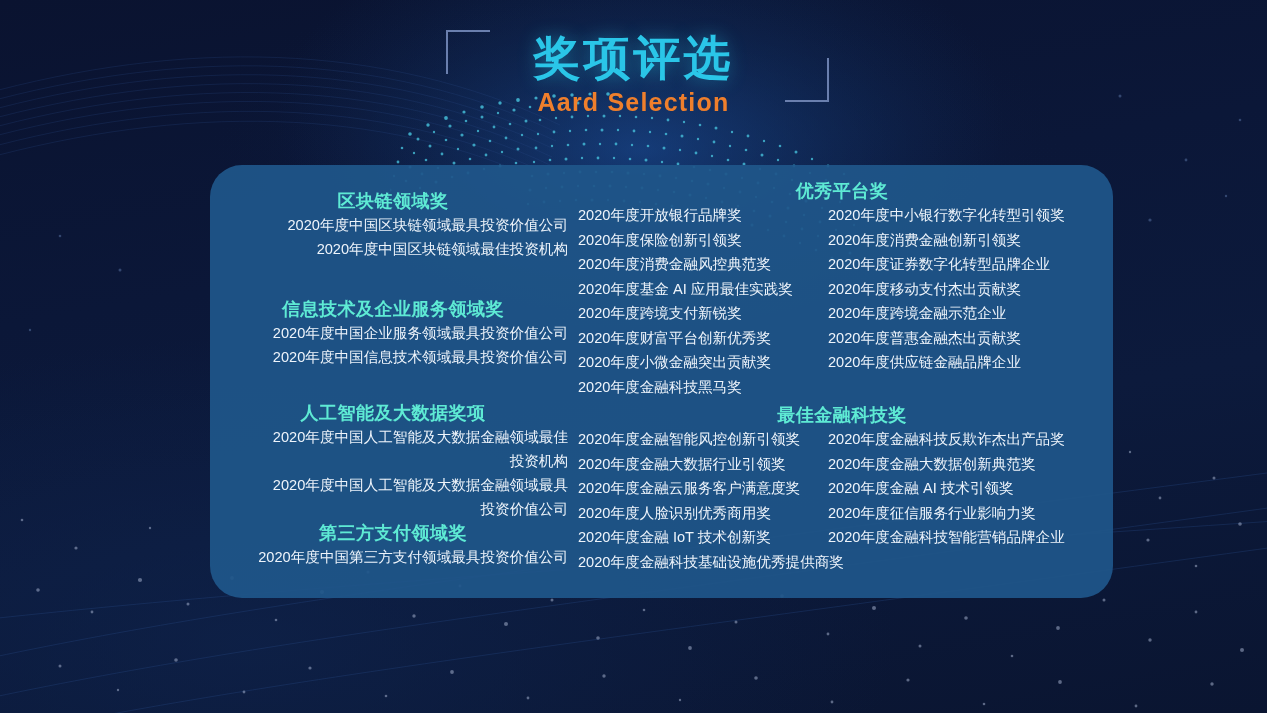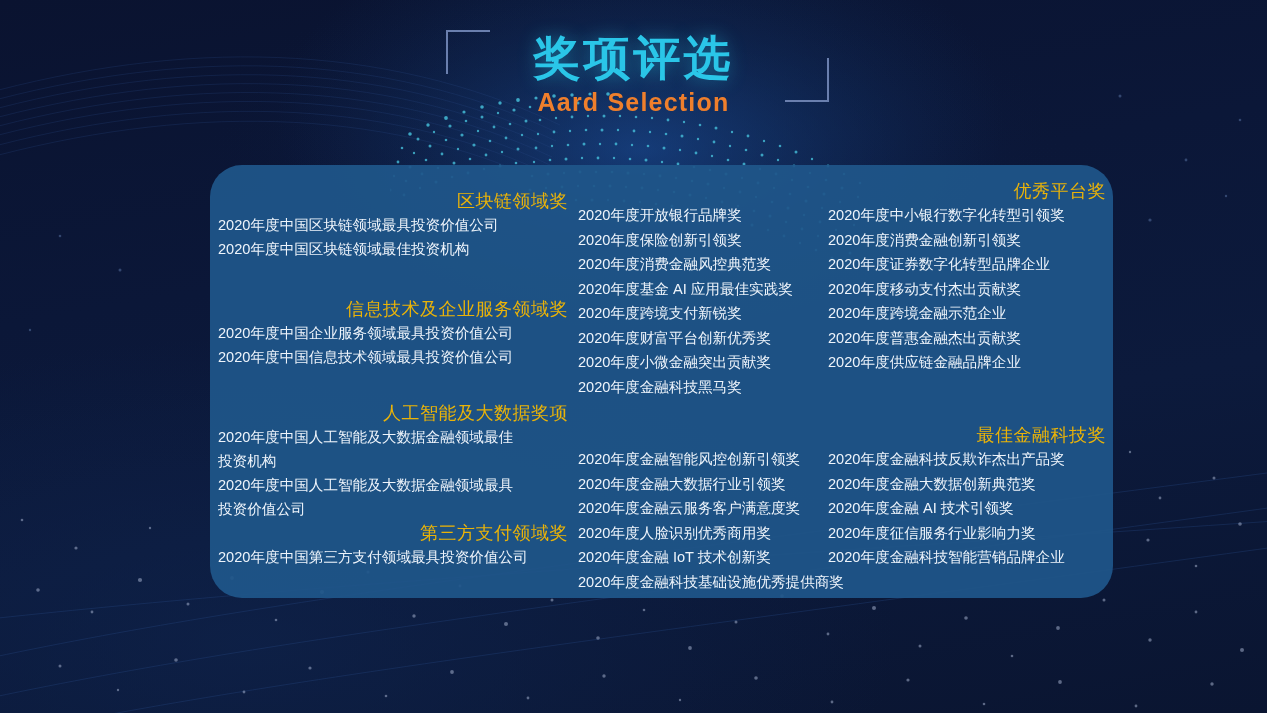--- a/index.html
+++ b/index.html
@@ -97,52 +97,52 @@
   }
   .col-right {
     position: absolute;
     left: 368px;
     top: 2px;
     width: 528px;
   }
 
   .group { margin-bottom: 0; }
   .group-title {
-    text-align: right;
-    color: #eab308;
+    text-align: center;
+    color: #5eead4;
     font-size: 18px;
-    font-weight: normal;
+    font-weight: bold;
     letter-spacing: 0.5px;
   }
   .group-title.wide { font-size: 18px; }
 
   .item {
     color: #eef4fb;
     font-size: 14.6px;
     line-height: 24px;
     white-space: nowrap;
   }
-  .col-left .group > .items { text-align: left; }
+  .col-left .group > .items { text-align: right; }
 
   
   .pair-list {
     display: grid;
     grid-template-columns: 238px 1fr;
     column-gap: 12px;
   }
   .pair-list .item { line-height: 24.5px; }
   .pair-list .item.c2 { padding-left: 0px; }
 
   
   .g-block  { margin-top: 10px; }
   .g-info   { margin-top: 36px; }
   .g-ai     { margin-top: 32px; }
   .g-pay    { }
   .g-plat   { margin-top: 12px; }
-  .g-fin    { margin-top: 24px; }
+  .g-fin    { margin-top: 4px; }
 </style>
 </head>
 <body>
 
 <div id="stage">
 
   <svg class="bg-svg" viewBox="0 0 1267 713" xmlns="http://www.w3.org/2000/svg">
     <defs>
       <radialGradient id="glow" cx="50%" cy="50%" r="50%">
         <stop offset="0%" stop-color="#1b4f9c" stop-opacity="0.55"></stop>

